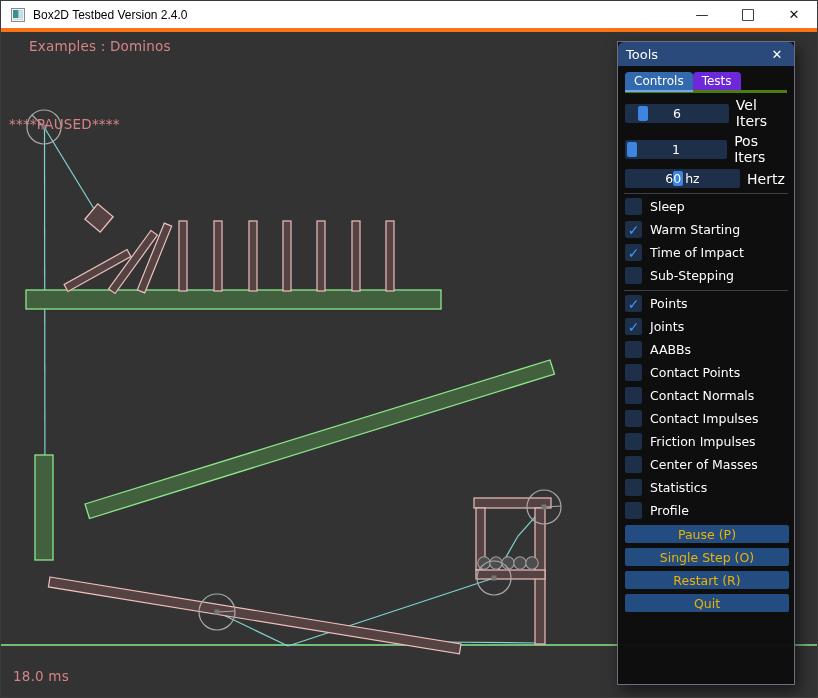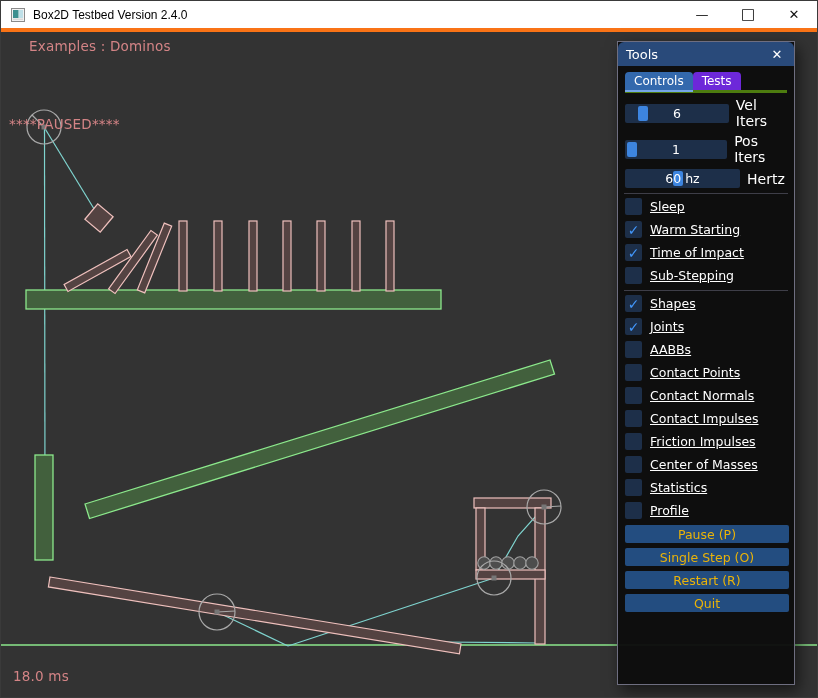--- a/index.html
+++ b/index.html
@@ -42,21 +42,21 @@
   .slider-grab { position:absolute; top:2px; width:10px; height:15px; background:#3d85e0; border-radius:2px; }
   .slider-value { position:absolute; width:100%; height:100%; display:flex; align-items:center; justify-content:center; font-size:12.5px; }
   .slider-label { margin-left:7px; font-size:14px; }
 
   .sep { height:1px; background:#3e3e48; margin:5px -1px 4px -1px; }
 
   .cb-row { display:flex; align-items:center; height:17px; margin-bottom:6px; }
   .cb-box { width:17px; height:17px; background:#1d2f49; border-radius:2px; display:flex; align-items:center; justify-content:center; }
   .cb-box .tick { display:none; color:#4296fa; font-size:14px; font-weight:bold; line-height:1; }
   .cb-box.checked .tick { display:block; }
-  .cb-label { margin-left:8px; font-size:12.5px;text-decoration:underline; }
+  .cb-label { margin-left:8px; font-size:12.5px; }
 
   .btn-col { margin-top:6px; }
   .imgui-btn { width:164px; height:18px; background:#234d80; border-radius:2px; margin-bottom:5px;
                display:flex; align-items:center; justify-content:center; font-size:12.5px; color:#eab308; }
 </style>
 </head>
 <body>
 
 <div class="window">
 
@@ -227,21 +227,21 @@
         <span class="cb-box"></span>
         <span class="cb-label">Sub-Stepping</span>
       </div>
 
       <div class="sep"></div>
 
       <div class="cb-row">
         <span class="cb-box checked">
             <span class="tick">✓</span>
           </span>
-        <span class="cb-label">Shapes</span>
+        <span class="cb-label">Points</span>
       </div>
       <div class="cb-row">
         <span class="cb-box checked">
             <span class="tick">✓</span>
           </span>
         <span class="cb-label">Joints</span>
       </div>
       <div class="cb-row">
         <span class="cb-box"></span>
         <span class="cb-label">AABBs</span>

